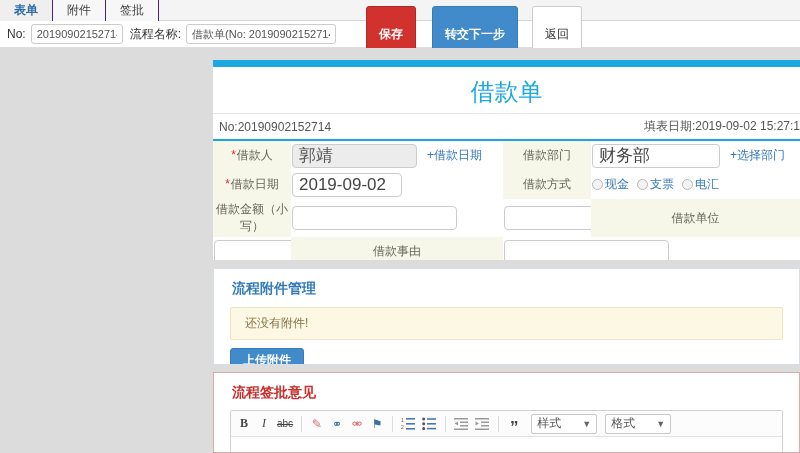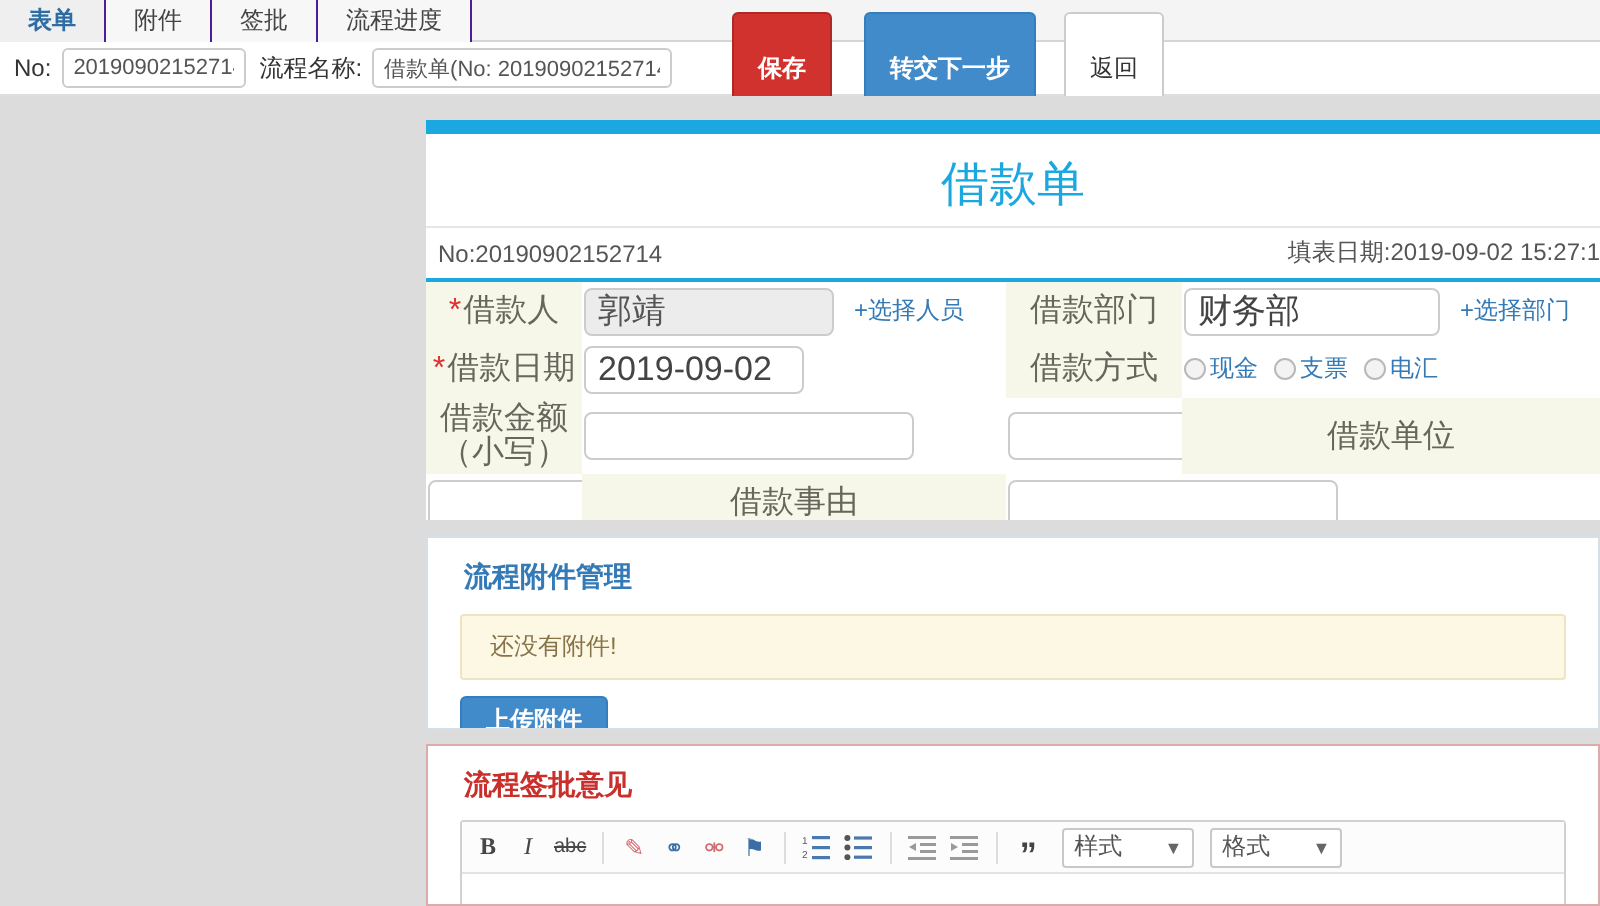--- a/index.html
+++ b/index.html
@@ -35,21 +35,21 @@
   
   .panel-main { top:60px; height:200px; }
   .blue-bar { height:7px; background:#1ba7e0; }
   .form-title { text-align:center; color:#1ba7e0; font-size:24px; padding:9px 0 5px; }
   .meta-row { display:flex; justify-content:space-between; align-items:center;
     border-top:1px solid #e6e6e6; padding:4px 0 4px 6px; font-size:12px; color:#555; }
   .blue-line { height:2px; background:#1ba7e0; }
   .form-grid { display:grid; grid-template-columns:78px 212px 88px 1fr;
     grid-auto-rows:minmax(29px,auto); }
   .lbl { background:#f6f6e9; display:flex; align-items:center; justify-content:center;
-    font-size:16px; color:#66665a; text-align:center; padding:2px 3px; line-height:17px; }
+    font-size:12px; color:#66665a; text-align:center; padding:2px 3px; line-height:17px; }
   .val { display:flex; align-items:center; padding:2px 0 2px 1px; font-size:12px; }
   .req { color:#e03131; margin-right:1px; }
   .f-input { height:24px; border:1px solid #ccc; border-radius:4px; font-size:17px;
     color:#444; padding:0 6px; background:#fff; }
   .f-input[readonly] { background:#ececec; color:#555; }
   .w125 { width:125px; } .w128 { width:128px; } .w110 { width:110px; } .w165 { width:165px; }
   a.sel-link { font-size:12px; color:#337ab7; text-decoration:none; margin-left:10px; cursor:pointer; }
   .radio-group { display:flex; align-items:center; gap:8px; }
   .radio-opt { display:flex; align-items:center; gap:2px; cursor:pointer; }
   .radio-circle { width:11px; height:11px; border-radius:50%; border:1px solid #b9b9b9;
@@ -88,21 +88,20 @@
 </style>
 </head>
 <body>
 
 <div class="stage">
 
   <div class="tabbar">
     <div class="tab active">表单</div>
     <div class="tab">附件</div>
     <div class="tab">签批</div>
-    <div class="tab">流程进度</div>
   </div>
 
   <div class="toolbar">
     <label>No:</label>
     <input id="no-input" class="tb-input" value="20190902152714" style="">
     <label>流程名称:</label>
     <input id="flow-name-input" class="tb-input" value="借款单(No: 20190902152714)郭靖" style="">
     <span class="btn btn-danger">保存</span>
     <span class="btn btn-primary">转交下一步</span>
     <span class="btn btn-default">返回</span>
@@ -119,21 +118,21 @@
     </div>
     <div class="blue-line"></div>
 
     <div class="form-grid">
 
       <div class="lbl">
         <span><span class="req">*</span><span>借款人</span></span>
       </div>
       <div class="val">
         <input class="f-input w125" readonly="" value="郭靖" style="">
-        <a class="sel-link">+选择人员</a>
+        <a class="sel-link">+借款日期</a>
       </div>
       <div class="lbl">借款部门</div>
       <div class="val">
         <input class="f-input w128" value="财务部" style="">
         <a class="sel-link">+选择部门</a>
       </div>
 
       <div class="lbl">
         <span><span class="req">*</span><span>借款日期</span></span>
       </div>

